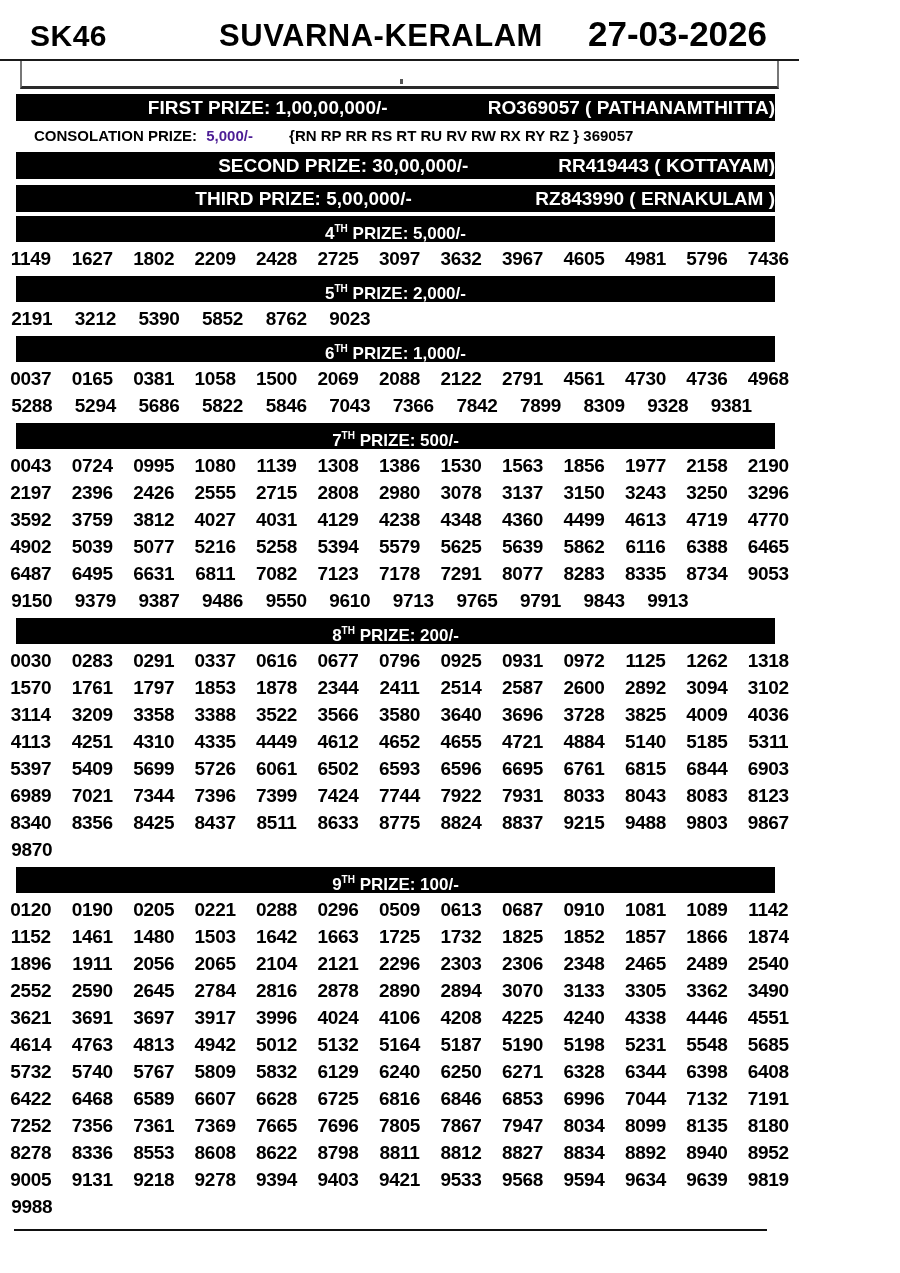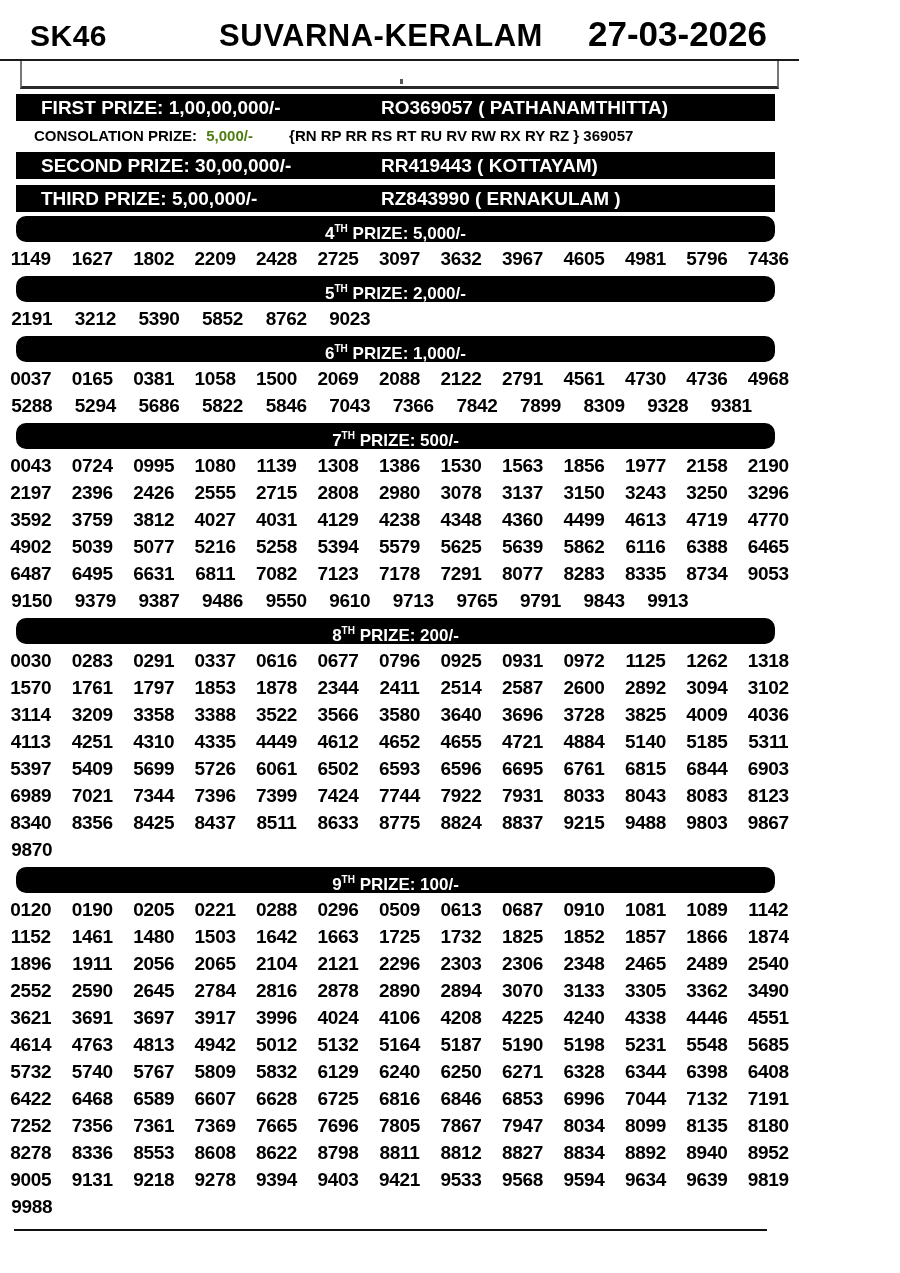--- a/index.html
+++ b/index.html
@@ -46,20 +46,21 @@
     background: #000;
     color: #fff;
     font-weight: bold;
     font-size: 19px;
     height: 27px;
     line-height: 27px;
     margin: 0 24px 0 16px;
     padding-left: 25px;
     display: flex;
     white-space: nowrap;
+    justify-content: flex-end;
   }
   .prize-bar .plabel { width: 340px; } .gap6 { height: 6px; }
 
   .consolation {
     font-weight: bold;
     font-size: 15px;
     height: 24px;
     line-height: 24px;
     padding-left: 34px;
     margin: 3px 0 4px 0;
@@ -70,21 +71,20 @@
 
   .section-bar {
     background: #000;
     color: #fff;
     font-weight: bold;
     font-size: 17px;
     height: 26px;
     line-height: 26px;
     text-align: center;
     margin: 4px 24px 3px 16px;
-    border-radius: 10px;
   }
   .section-bar sup { font-size: 10px; }
 
   .num-row {
     display: flex;
     justify-content: flex-start;
     height: 27px;
     line-height: 27px;
     font-weight: bold;
     font-size: 19px;
@@ -113,21 +113,21 @@
     <span class="tiny-mark"></span>
   </div>
 
   <div class="prize-bar">
     <span class="plabel">FIRST PRIZE: 1,00,00,000/-</span>
     <span class="pwinner">RO369057 ( PATHANAMTHITTA)</span>
   </div>
 
   <div class="consolation">
     <span>CONSOLATION PRIZE:</span>
-    <span class="amount" style="color: #4d7c0f; text-align: center;">5,000/-</span>
+    <span class="amount" style="color: #4c1d95; text-align: center;">5,000/-</span>
     <span class="series">{RN RP RR RS RT RU RV RW RX RY RZ } 369057</span>
   </div>
 
   <div class="prize-bar">
     <span class="plabel">SECOND PRIZE: 30,00,000/-</span>
     <span class="pwinner">RR419443 ( KOTTAYAM)</span>
   </div>
 
   <div class="gap6"></div>
 

